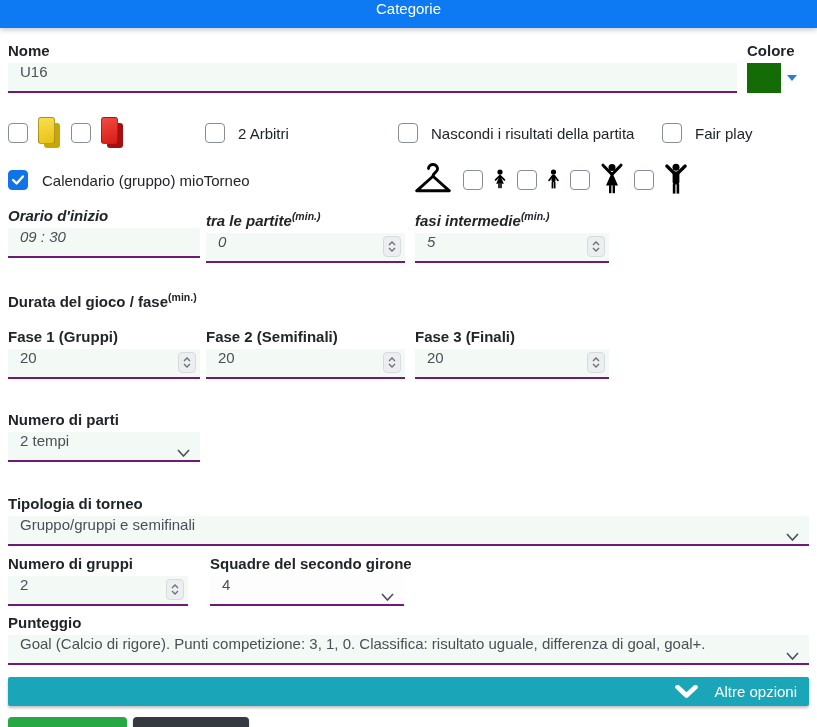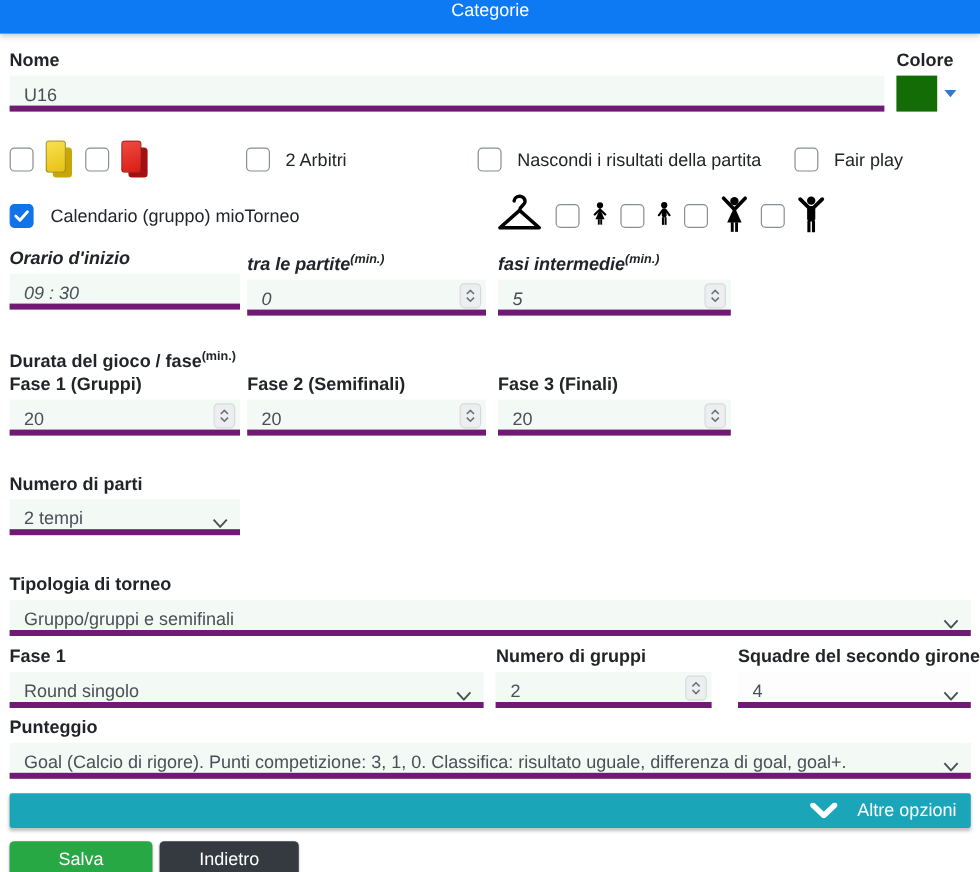--- a/index.html
+++ b/index.html
@@ -12,22 +12,22 @@
     height:28px; background:#0d7af3; color:#fff;
     display:flex; align-items:flex-start; justify-content:center;
     font-size:15px; box-shadow:0 2px 5px rgba(0,0,0,.22); position:relative; z-index:2;
   }
   .wrap { padding:14px 8px 0; }
 
   .lbl { font-weight:bold; font-size:15px; line-height:18px; margin-bottom:3px; display:block; white-space:nowrap; }
   sup.unit { font-size:10.5px; font-weight:bold; }
 
   .field {
-    background:#f3f9f4; border-bottom:5px solid #701a75; height:30px;
-    display:flex; align-items:flex-end; padding:0 12px; color:#495057;
+    background:#f3f9f4; border-bottom:2px solid #701a75; height:30px;
+    display:flex; align-items:flex-start; padding:0 12px; color:#495057;
     font-size:15px; position:relative; white-space:nowrap; overflow:hidden;
   }
   .field.white { background:#fdfdfe; }
   .spin {
     position:absolute; right:4px; top:3px; width:18px; height:21px;
     background:#eceef0; border:1px solid #d8dbde; border-radius:4px;
     display:flex; flex-direction:column; align-items:center; justify-content:center; gap:1px;
   }
   .sel-chevron { position:absolute; right:10px; top:11px; }
   .nome-row { display:flex; }
@@ -257,21 +257,21 @@
           <svg width="8" height="5" viewBox="0 0 8 5">
               <polyline points="1,1 4,4 7,1" fill="none" stroke="#697076" stroke-width="1.3"></polyline>
             </svg>
         </span>
       </div>
     </div>
   </div>
 
   <div class="section-heading"><span>Durata del gioco / fase</span><sup class="unit">(min.)</sup></div>
 
-  <div class="cols" style="margin-top:2px;">
+  <div class="cols" style="margin-top:18px;">
     <div class="col-a">
       <span class="lbl">Fase 1 (Gruppi)</span>
       <div class="field">
         <span>20</span>
         <span class="spin">
           <svg width="8" height="5" viewBox="0 0 8 5">
               <polyline points="1,4 4,1 7,4" fill="none" stroke="#697076" stroke-width="1.3"></polyline>
             </svg>
           <svg width="8" height="5" viewBox="0 0 8 5">
               <polyline points="1,1 4,4 7,1" fill="none" stroke="#697076" stroke-width="1.3"></polyline>
@@ -327,31 +327,20 @@
       <span>Gruppo/gruppi e semifinali</span>
       <span class="sel-chevron">
         <svg width="13" height="8" viewBox="0 0 13 8">
             <polyline points="1,1 6.5,7 12,1" fill="none" stroke="#495057" stroke-width="1.6"></polyline>
           </svg>
       </span>
     </div>
   </div>
 
   <div class="phase-cfg">
-    <div class="phase-sel">
-      <span class="lbl">Fase 1</span>
-      <div class="field">
-        <span>Round singolo</span>
-        <span class="sel-chevron">
-          <svg width="13" height="8" viewBox="0 0 13 8">
-              <polyline points="1,1 6.5,7 12,1" fill="none" stroke="#495057" stroke-width="1.6"></polyline>
-            </svg>
-        </span>
-      </div>
-    </div>
     <div class="groups-num">
       <span class="lbl">Numero di gruppi</span>
       <div class="field">
         <span>2</span>
         <span class="spin">
           <svg width="8" height="5" viewBox="0 0 8 5">
               <polyline points="1,4 4,1 7,4" fill="none" stroke="#697076" stroke-width="1.3"></polyline>
             </svg>
           <svg width="8" height="5" viewBox="0 0 8 5">
               <polyline points="1,1 4,4 7,1" fill="none" stroke="#697076" stroke-width="1.3"></polyline>

